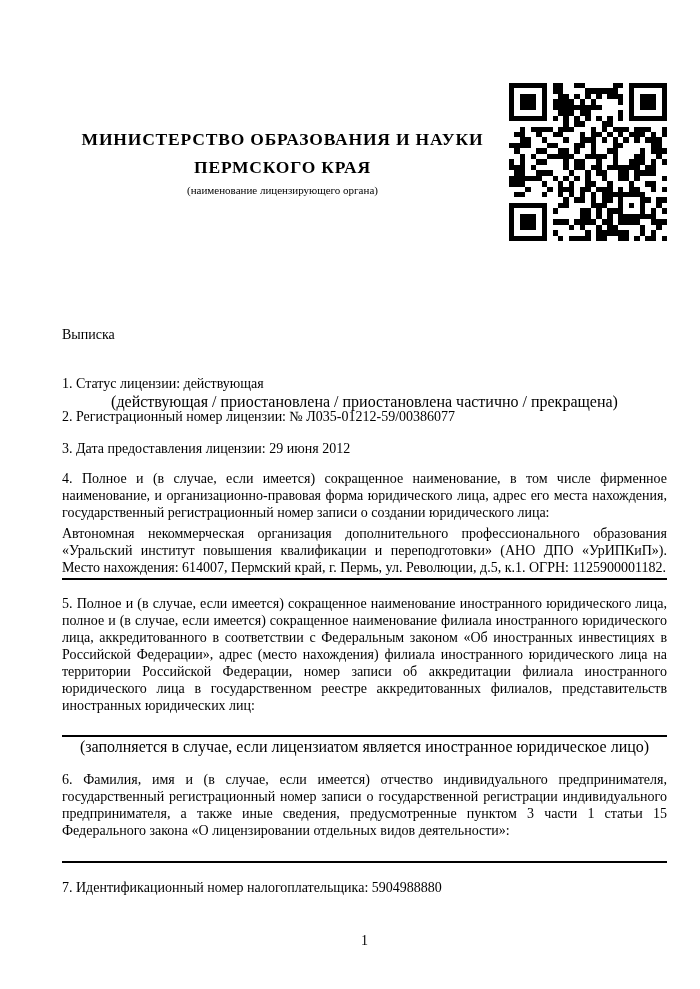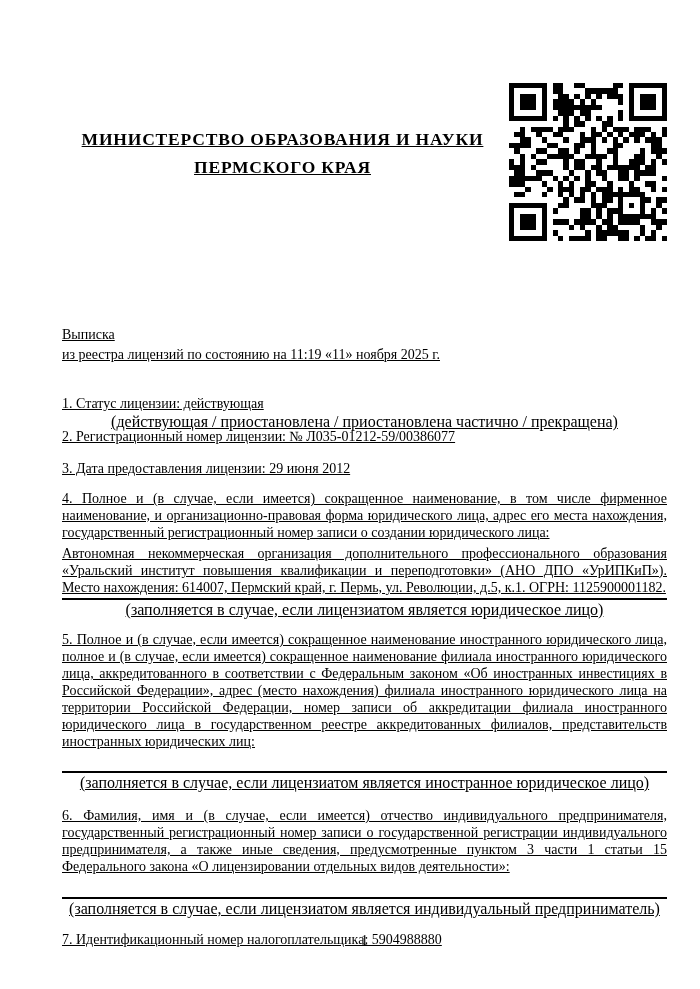--- a/index.html
+++ b/index.html
@@ -4,21 +4,20 @@
 <style>
   html,body{margin:0;padding:0;background:#ffffff;}
   .page{
     position:relative;
     width:700px;height:989px;
     background:#ffffff;
     color:#000;
     font-family:"Liberation Serif", serif;
     overflow:hidden;
     box-sizing:border-box;
-    text-decoration:underline;
   }
   .content{padding:0 33px 0 62px;}
   
   .header-row{display:flex;align-items:flex-start;height:241px;}
   .header-text{width:441px;padding-top:125px;text-align:center;}
   .ministry-name{
     font-weight:bold;
     font-size:17.5px;
     line-height:28px;
     letter-spacing:0.8px;
@@ -56,20 +55,21 @@
 
 <div class="page">
   <div class="content">
 
     <div class="header-row">
       <div class="header-text">
         <div class="ministry-name">
           <div>МИНИСТЕРСТВО ОБРАЗОВАНИЯ И НАУКИ</div>
           <div>ПЕРМСКОГО КРАЯ</div>
         </div>
+        <div class="header-caption">(наименование лицензирующего органа)</div>
       </div>
       <div class="qr-box">
         <svg id="qr-svg" viewBox="0 0 29 29" shape-rendering="crispEdges" xmlns="http://www.w3.org/2000/svg">
             <rect width="29" height="29" fill="#ffffff"></rect>
             <rect x="0" y="0" width="1" height="1" fill="#000000"></rect>
             <rect x="1" y="0" width="1" height="1" fill="#000000"></rect>
             <rect x="2" y="0" width="1" height="1" fill="#000000"></rect>
             <rect x="3" y="0" width="1" height="1" fill="#000000"></rect>
             <rect x="4" y="0" width="1" height="1" fill="#000000"></rect>
             <rect x="5" y="0" width="1" height="1" fill="#000000"></rect>
@@ -498,41 +498,38 @@
             <rect x="23" y="28" width="1" height="1" fill="#000000"></rect>
             <rect x="25" y="28" width="1" height="1" fill="#000000"></rect>
             <rect x="26" y="28" width="1" height="1" fill="#000000"></rect>
             <rect x="28" y="28" width="1" height="1" fill="#000000"></rect>
           </svg>
       </div>
     </div>
 
     <div class="doc-title">
       <div>Выписка</div>
-      <div>из реестра лицензий по состоянию на 11:19 «11» ноября 2025 г.</div>
     </div>
 
     <div class="item item-1">1. Статус лицензии: действующая</div>
     <div class="small-caption">(действующая / приостановлена / приостановлена частично / прекращена)</div>
 
     <div class="item item-2">2. Регистрационный номер лицензии: № Л035-01212-59/00386077</div>
 
     <div class="item item-3">3. Дата предоставления лицензии: 29 июня 2012</div>
 
     <div class="item just item-4-label">4. Полное и (в случае, если имеется) сокращенное наименование, в том числе фирменное наименование, и организационно-правовая форма юридического лица, адрес его места нахождения, государственный регистрационный номер записи о создании юридического лица:</div>
     <div class="item just item-4-value">Автономная некоммерческая организация дополнительного профессионального образования «Уральский институт повышения квалификации и переподготовки» (АНО ДПО «УрИПКиП»). Место нахождения: 614007, Пермский край, г. Пермь, ул. Революции, д.5, к.1. ОГРН: 1125900001182.</div>
     <div class="fill-rule"></div>
-    <div class="small-caption">(заполняется в случае, если лицензиатом является юридическое лицо)</div>
 
     <div class="item just item-5-label">5. Полное и (в случае, если имеется) сокращенное наименование иностранного юридического лица, полное и (в случае, если имеется) сокращенное наименование филиала иностранного юридического лица, аккредитованного в соответствии с Федеральным законом «Об иностранных инвестициях в Российской Федерации», адрес (место нахождения) филиала иностранного юридического лица на территории Российской Федерации, номер записи об аккредитации филиала иностранного юридического лица в государственном реестре аккредитованных филиалов, представительств иностранных юридических лиц:</div>
     <div class="fill-rule rule-gap-5"></div>
     <div class="small-caption">(заполняется в случае, если лицензиатом является иностранное юридическое лицо)</div>
 
     <div class="item just item-6-label">6. Фамилия, имя и (в случае, если имеется) отчество индивидуального предпринимателя, государственный регистрационный номер записи о государственной регистрации индивидуального предпринимателя, а также иные сведения, предусмотренные пунктом 3 части 1 статьи 15 Федерального закона «О лицензировании отдельных видов деятельности»:</div>
     <div class="fill-rule rule-gap-6"></div>
-    <div class="small-caption">(заполняется в случае, если лицензиатом является индивидуальный предприниматель)</div>
 
     <div class="item item-7">7. Идентификационный номер налогоплательщика: 5904988880</div>
 
   </div>
 
   <div class="footer">1</div>
 </div>
 
 </body></html>

